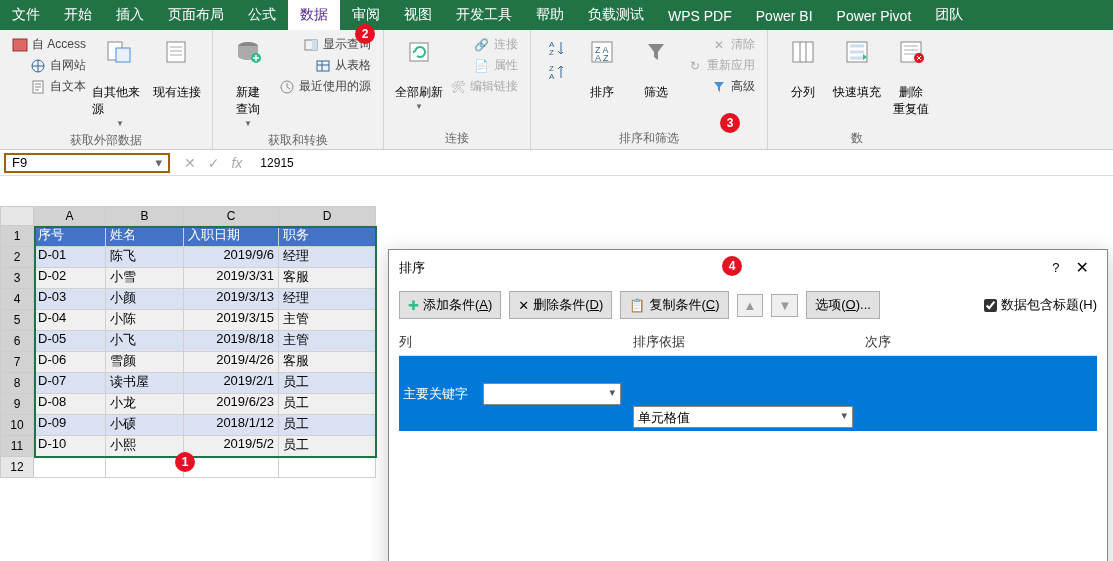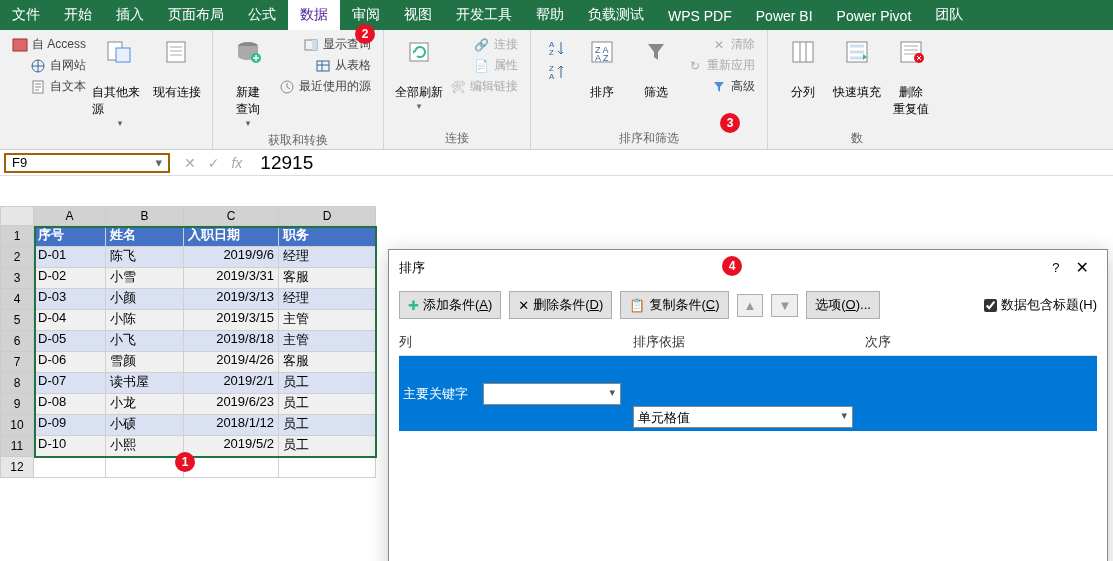--- a/index.html
+++ b/index.html
@@ -21,35 +21,35 @@
   .rb-mini { display:flex; align-items:center; font-size:12px; padding:2px 4px; cursor:pointer; white-space:nowrap; color:#444;}
   .rb-mini.disabled{color:#aaa;}
   .rb-mini .micon { width:16px; height:16px; margin-right:4px; display:inline-flex; align-items:center; justify-content:center;}
   .col { display:flex; flex-direction:column;align-items:flex-end;}
 
   
   .fx-row { height:26px; display:flex; align-items:center; border-bottom:1px solid #ddd; background:#fff;}
   .name-box { width:166px; border:2px solid #a16207; margin:2px 4px; height:20px; display:flex; align-items:center; padding:0 6px; font-size:13px;}
   .name-box .dd{margin-left:auto; color:#666;}
   .fx-btns { display:flex; align-items:center; color:#aaa; font-size:14px; gap:12px; padding:0 10px;}
-  .fx-input { flex:1; padding:0 8px; font-size:19px; }
+  .fx-input { flex:1; padding:0 8px; font-size:12px; }
 
   
   .gap { height:30px; background:#fff; }
 
   
   .sheet { display:flex; position:relative; }
   .corner { width:34px; height:20px; background:#e6e6e6; border:1px solid #ccc;}
   .colhdr { background:#e6e6e6; border:1px solid #ccc; border-left:none; text-align:center; font-size:12px; height:20px; line-height:18px;}
   .colhdr.sel{background:#d2d2d2;}
   .row { display:flex;}
   .rowhdr { width:34px; background:#e6e6e6; border:1px solid #ccc; border-top:none; text-align:center; font-size:12px; height:21px; line-height:20px;}
   .rowhdr.sel{background:#d2d2d2;}
   .cell { border:1px solid #d0d0d0; border-top:none; border-left:none; height:21px; font-size:13px; padding:0 4px; overflow:hidden; white-space:nowrap;}
-  .hdrcell { background:#4472C4; color:#fff; font-weight:bold;}
+  .hdrcell { background:#4472C4; color:#fff; font-weight:normal;}
   .band0 { background:#D9E1F2;}
   .band1 { background:#f0f0f0;}
   .cA{width:72px;}
   .cB{width:78px;}
   .cC{width:95px; text-align:right;}
   .cD{width:97px;}
   .hdrcell.cC{text-align:left;}
   .hdrcell.cD{text-align:left;}
   .sel-border{ position:absolute; border:2px solid #217346; pointer-events:none; left:34px; top:20px; width:343px; height:232px;}
   
@@ -150,20 +150,21 @@
       <div class="rb-btn">
           <span class="icon">
             <svg width="32" height="32">
               <rect x="6" y="6" width="18" height="20" fill="#fff" stroke="#888"></rect>
               <path d="M9 11h12M9 15h12M9 19h12" stroke="#aaa"></path>
             </svg>
           </span>
           <span>现有连接</span>
         </div>
     </div>
+    <div class="group-title">获取外部数据</div>
   </div>
 
   <div class="group">
     <div class="group-body">
       <div class="rb-btn">
           <span class="icon">
             <svg width="32" height="32">
               <ellipse cx="16" cy="10" rx="10" ry="4" fill="#888"></ellipse>
               <path d="M6 10v10c0 2 4.5 4 10 4s10-2 10-4V10" fill="#aaa"></path>
               <circle cx="24" cy="22" r="5" fill="#3b8"></circle>

